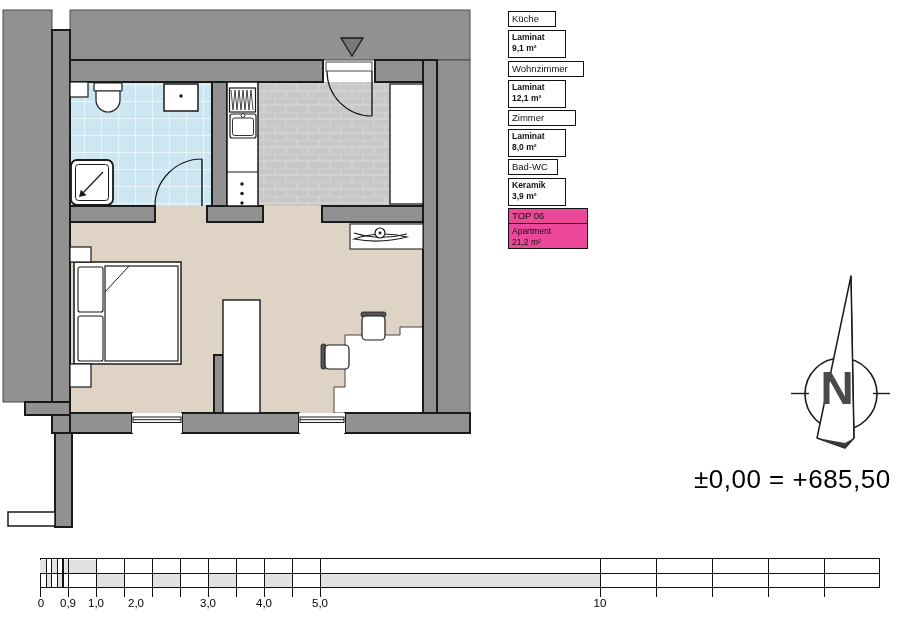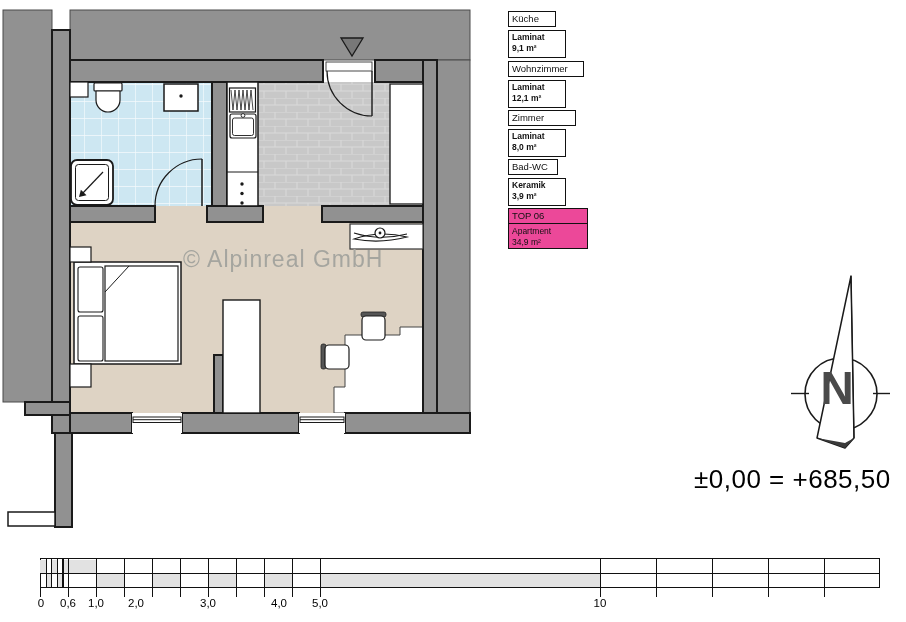--- a/index.html
+++ b/index.html
@@ -170,21 +170,20 @@
     <g>
       <rect x="361" y="312" width="25" height="5" rx="2" fill="#555" stroke="#222" stroke-width="0.8"></rect>
       <rect x="362" y="316" width="23" height="24" rx="4" fill="#ffffff" stroke="#1a1a1a" stroke-width="1.2"></rect>
     </g>
     <g>
       <rect x="321" y="344" width="5" height="25" rx="2" fill="#555" stroke="#222" stroke-width="0.8"></rect>
       <rect x="325" y="345" width="24" height="24" rx="4" fill="#ffffff" stroke="#1a1a1a" stroke-width="1.2"></rect>
     </g>
   </svg>
 
-  <div class="watermark">© Alpinreal GmbH</div>
 
   <div>
     <div class="legend-group" style="top:11px">
       <div class="legend-title" style="width:48px">Küche</div>
       <div class="legend-body">
         <div>Laminat</div>
         <div>9,1  m²</div>
       </div>
     </div>
     <div class="legend-group" style="top:61px">
@@ -205,21 +204,21 @@
       <div class="legend-title" style="width:50px">Bad-WC</div>
       <div class="legend-body">
         <div>Keramik</div>
         <div>3,9  m²</div>
       </div>
     </div>
     <div class="legend-top-box">
       <div class="legend-top-title">TOP  06</div>
       <div class="legend-top-body">
         <div>Apartment</div>
-        <div>34,9  m²</div>
+        <div>21,2  m²</div>
       </div>
     </div>
   </div>
 
   <svg class="abs" style="left:780px;top:260px" width="126" height="210" viewBox="0 0 126 210">
     <circle cx="61" cy="134" r="36" fill="none" stroke="#1a1a1a" stroke-width="1.6"></circle>
     <line x1="11" y1="133.5" x2="29" y2="133.5" stroke="#1a1a1a" stroke-width="1.4"></line>
     <line x1="93" y1="133.5" x2="110" y2="133.5" stroke="#1a1a1a" stroke-width="1.4"></line>
     <polygon points="71,16 37,178 65,188 74,178" fill="#ffffff" stroke="#1a1a1a" stroke-width="1.5" stroke-linejoin="round"></polygon>
     <path d="M37,178 L65,188 L74,178 L65,183 Z" fill="#3a3a3a"></path>
@@ -279,23 +278,23 @@
       <div class="sb-stub" style="left:320px"></div>
         <div class="sb-stub" style="left:600px"></div>
       <div class="sb-stub" style="left:656px"></div>
         <div class="sb-stub" style="left:712px"></div>
       <div class="sb-stub" style="left:768px"></div>
         <div class="sb-stub" style="left:824px"></div>
     </div>
     <div class="sb-mid"></div>
     <div>
       <div class="sb-label" style="left:41px">0</div>
-      <div class="sb-label" style="left:68px">0,6</div>
+      <div class="sb-label" style="left:68px">0,9</div>
       <div class="sb-label" style="left:96px">1,0</div>
       <div class="sb-label" style="left:136px">2,0</div>
       <div class="sb-label" style="left:208px">3,0</div>
-      <div class="sb-label" style="left:279px">4,0</div>
+      <div class="sb-label" style="left:264px">4,0</div>
       <div class="sb-label" style="left:320px">5,0</div>
       <div class="sb-label" style="left:600px">10</div>
     </div>
   </div>
 
 </div>
 
 </body></html>

